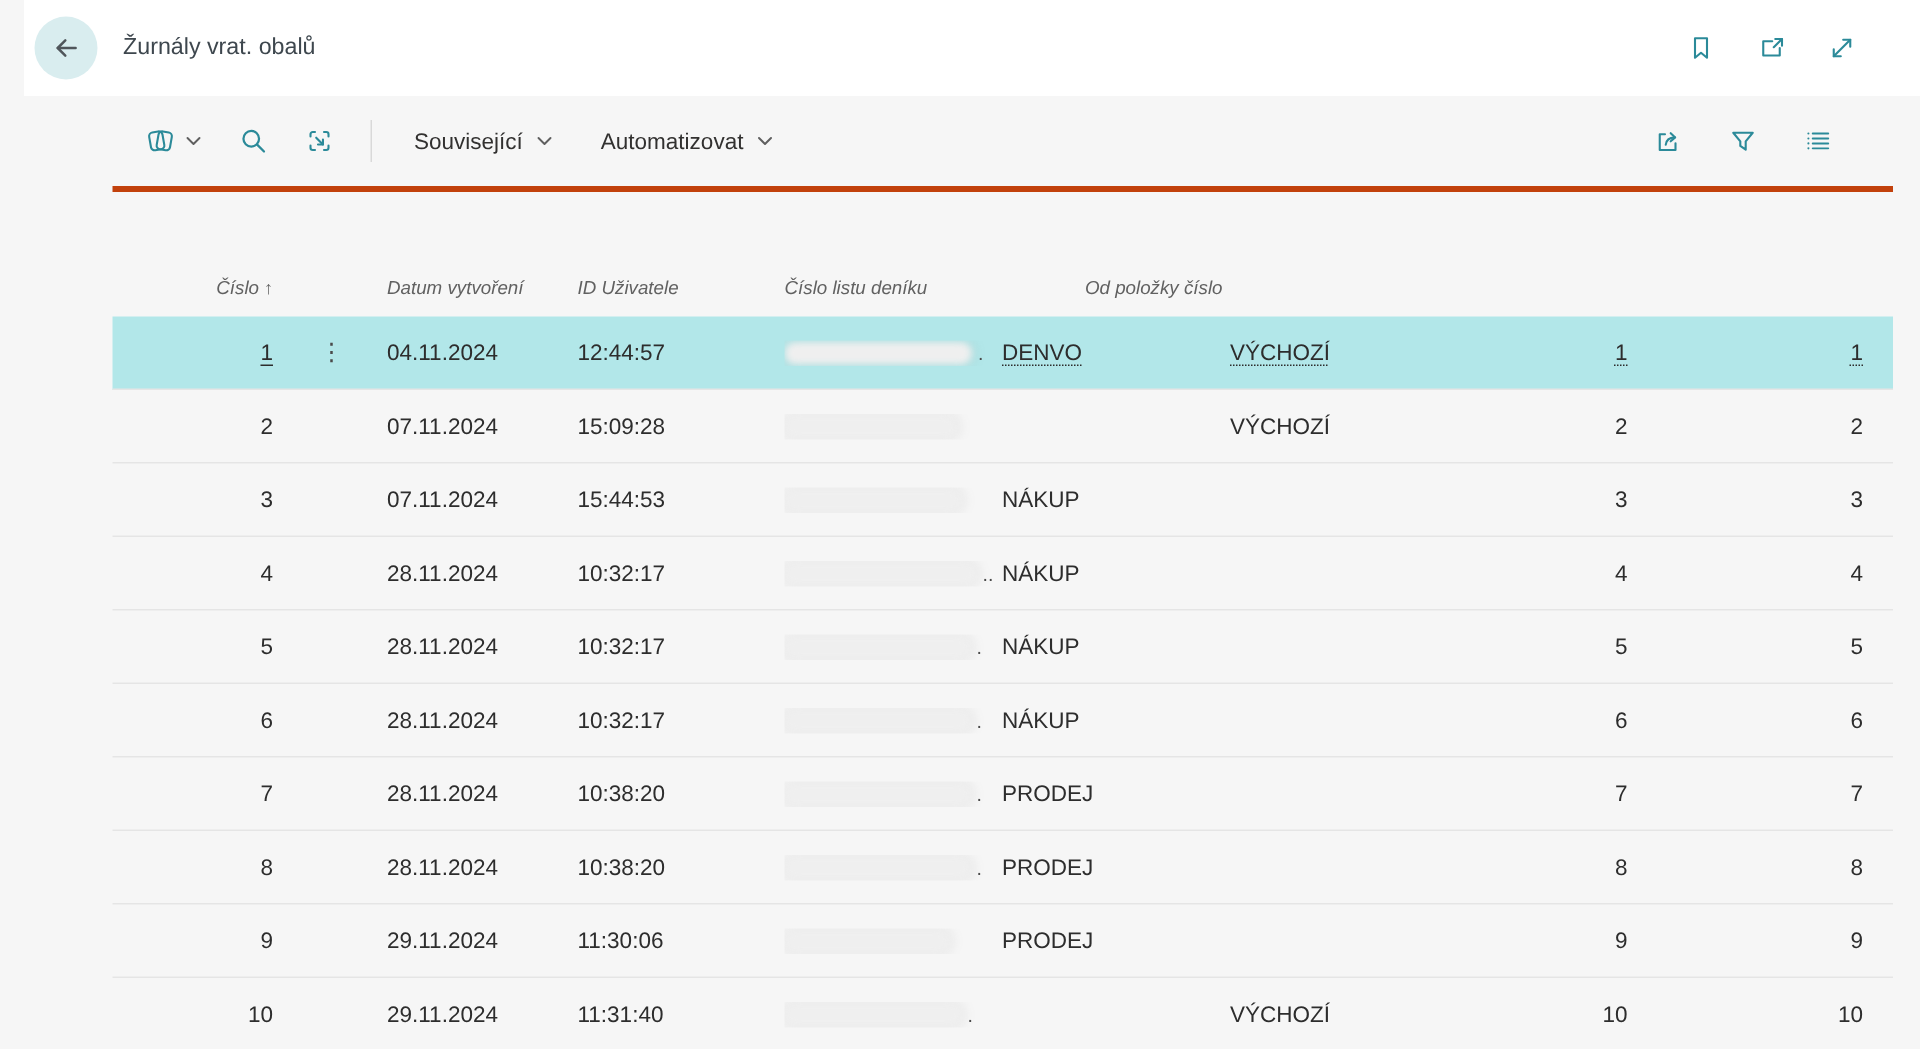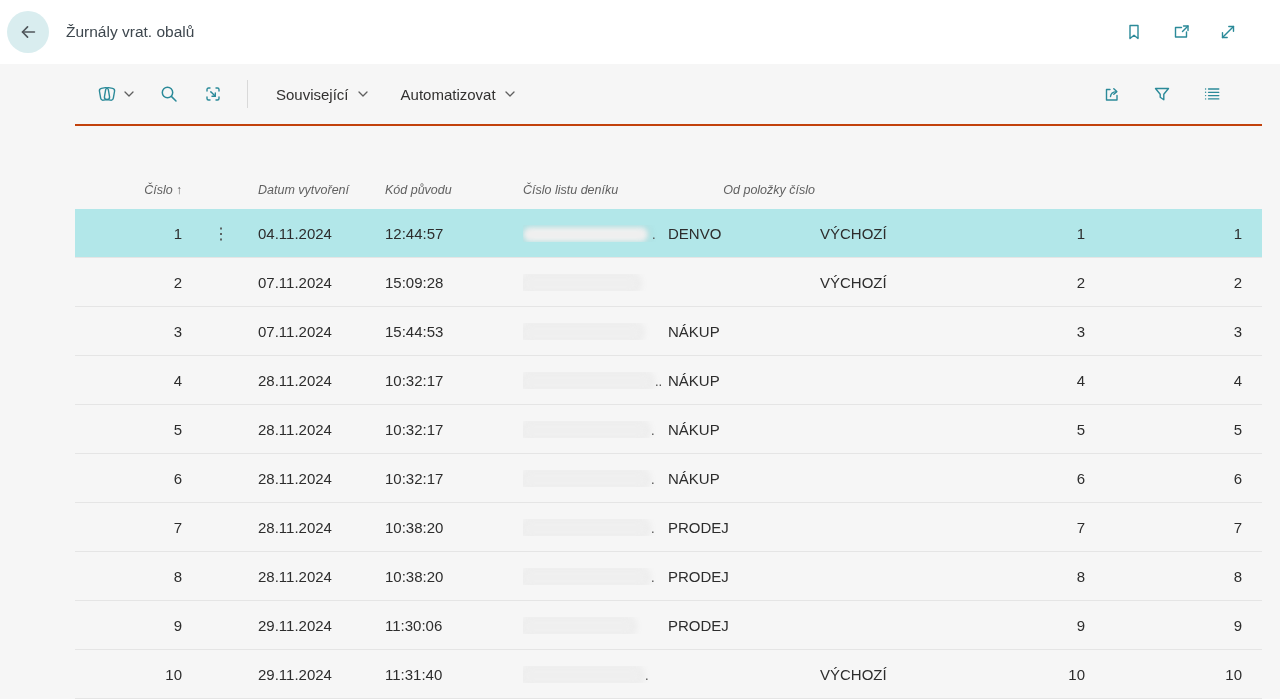--- a/index.html
+++ b/index.html
@@ -5,32 +5,32 @@
   html,body{margin:0;padding:0;}
   body{
     width:1280px;height:699px;overflow:hidden;
     background:#f6f6f6;
     font-family:"Liberation Sans", sans-serif;
     color:#2d2d2d;
   }
   button{background:none;border:none;padding:0;margin:0;cursor:pointer;font-family:inherit;}
 
   
-  .topbar{height:64px;background:#ffffff;display:flex;align-items:center;position:relative;}
+  .topbar{height:64px;background:#ffffff;display:flex;align-items:center;position:relative;margin-left:16px;}
   .back-btn{width:42px;height:42px;border-radius:50%;background:#d9edef;
     display:flex;align-items:center;justify-content:center;margin-left:7px;flex:0 0 auto;}
   .title{margin-left:17px;font-size:15.5px;color:#3e474e;}
   .topbar-right{position:absolute;right:42px;top:0;height:64px;display:flex;align-items:center;gap:27px;}
   .tealicon{display:block;}
 
   
   .content{position:absolute;left:75px;top:64px;width:1187px;}
 
   
-  .toolbar{height:60px;display:flex;align-items:center;border-bottom:2px solid #c2410c;}
+  .toolbar{height:60px;display:flex;align-items:center;border-bottom:4px solid #c2410c;}
   .toolbar-left{display:flex;align-items:center;padding-left:10px;}
   .tb-btn{display:flex;align-items:center;gap:6px;height:36px;padding:0 12px;border-radius:3px;}
   .tb-divider{width:1px;height:28px;background:#d9d9d9;margin:0 12px;}
   .menu-btn{font-size:15px;color:#323130;display:flex;align-items:center;gap:8px;height:36px;padding:0 16px;border-radius:3px;}
   .toolbar-right{margin-left:auto;display:flex;align-items:center;gap:30px;padding-right:40px;}
 
   
   .grid-cols{display:grid;grid-template-columns:115px 62px 133px 138px 145px 152px 160px 110px 172px;}
   .thead{align-items:end;height:83px;font-style:italic;}
   .hcell{font-size:12.5px;color:#616161;line-height:1.35;white-space:pre-line;padding-bottom:10px;}
@@ -157,21 +157,21 @@
         </svg>
       </button>
     </div>
   </div>
 
   <div class="thead grid-cols" id="thead">
       <div class="hcell cell c1">Číslo<span class="sort-arrow"> ↑</span></div>
       <div class="hcell cell c2"></div>
       <div class="hcell cell c3">Datum
 vytvoření</div>
-      <div class="hcell cell c6">Kód původu</div>
+      <div class="hcell cell c5">ID Uživatele</div>
       <div class="hcell cell c7">Číslo listu
 deníku</div>
       <div class="hcell cell c8">Od položky
 číslo</div>
     </div>
 
   <div id="tbody">
       <div class="trow grid-cols selected">
         <div class="cell c1"><span class="link">1</span></div>
         <div class="cell c2"><span class="row-menu">⋮</span></div>

